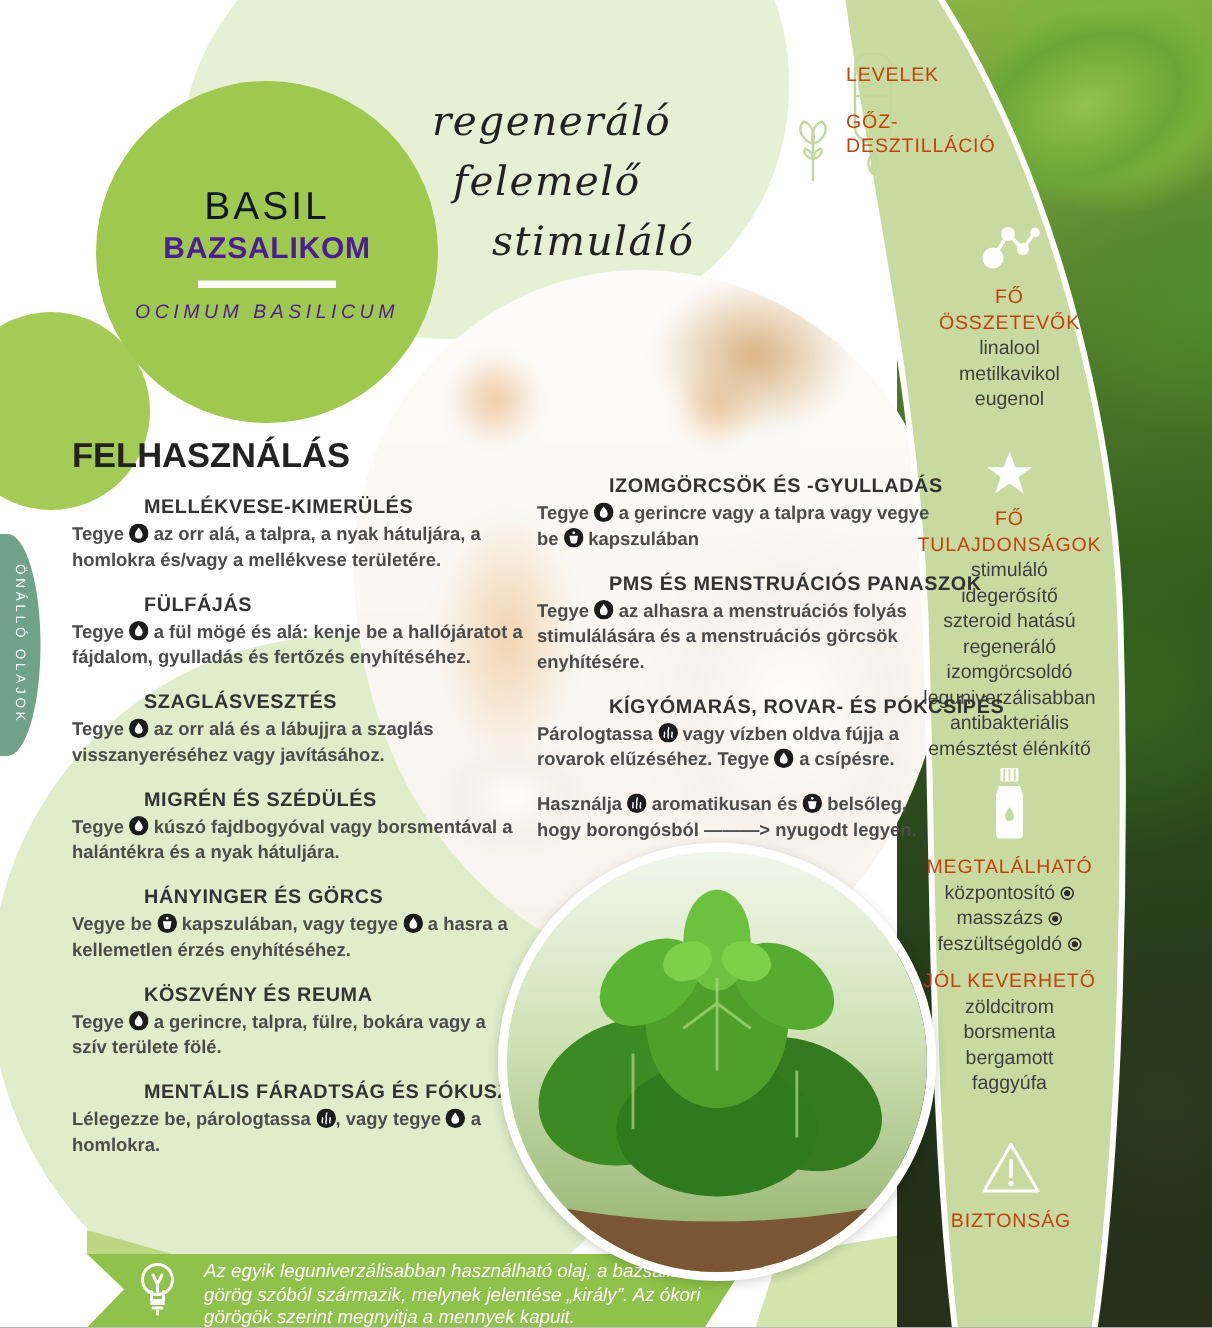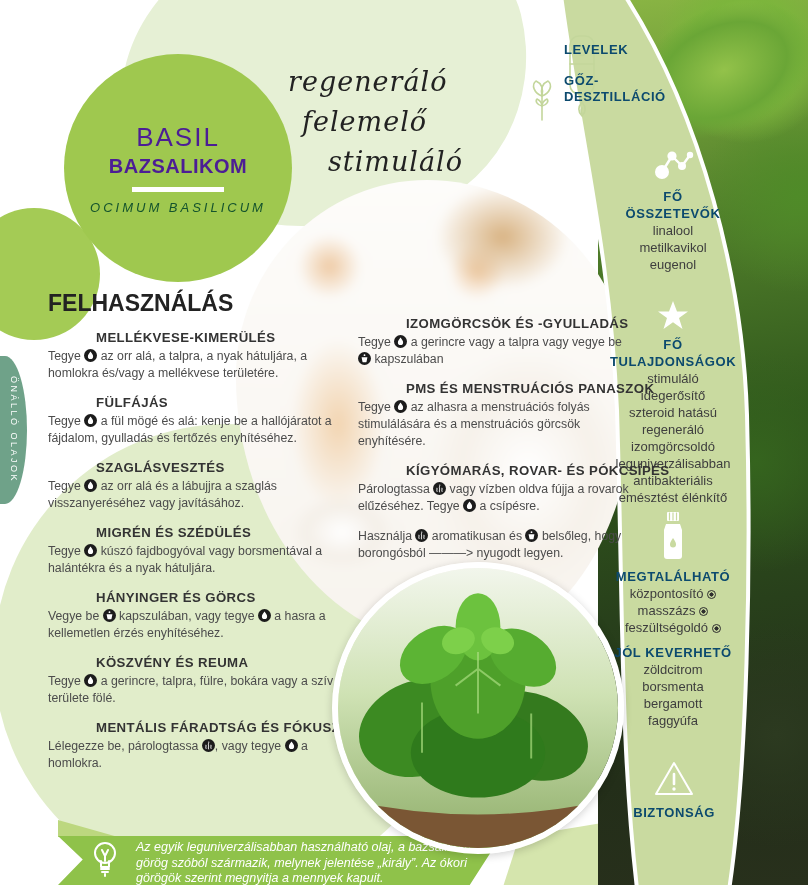--- a/index.html
+++ b/index.html
@@ -46,24 +46,24 @@
       radial-gradient(circle 42px at 25% 20%, #eec9a2 0%, rgba(0,0,0,0) 76%),
       radial-gradient(ellipse 66px 118px at 27% 52%, #f2d4b0 0%, rgba(0,0,0,0) 72%),
       radial-gradient(ellipse 64px 46px at 28% 74%, #ffffff 0%, #f4efe8 55%, rgba(0,0,0,0) 82%),
       radial-gradient(ellipse 120px 150px at 72% 62%, #ffffff 0%, #f6f1ea 55%, rgba(0,0,0,0) 82%),
       linear-gradient(180deg, #fdfcfa 0%, #f7f3ed 100%); }
 
   
   .title-circle { position:absolute; left:64px; top:54px; width:228px; height:228px;
     border-radius:50%; background:#9fc84f; z-index:4;
     display:flex; flex-direction:column; align-items:center; justify-content:center; text-align:center; }
-  .title-en   { color:#4c1d95; font-size:26px; font-weight:400; letter-spacing:2px; }
+  .title-en   { color:#0f172a; font-size:26px; font-weight:400; letter-spacing:2px; }
   .title-hu   { color:#4c1d95; font-size:20px; font-weight:700; letter-spacing:.5px; margin-top:2px; }
   .title-rule { width:92px; height:5px; background:#fff; margin:9px 0 8px; }
-  .title-latin{ color:#14532d; font-size:13px; font-style:italic; letter-spacing:3px; }
+  .title-latin{ color:#4c1d95; font-size:13px; font-style:italic; letter-spacing:3px; }
 
   
   .script-words { position:absolute; left:288px; top:62px; z-index:4; }
   .script-words span { display:block; font-family:"DejaVu Serif", serif; font-style:italic;
     font-size:27px; color:#222; letter-spacing:1px; line-height:40px; }
   .script-words span:nth-child(2){ margin-left:14px; }
   .script-words span:nth-child(3){ margin-left:40px; }
 
   
   .side-tab { position:absolute; left:0; top:356px; width:27px; height:148px; z-index:5;
@@ -72,29 +72,29 @@
   .side-tab span { writing-mode:vertical-rl; font-size:9px; letter-spacing:2.5px;
     color:#fff; text-transform:uppercase; }
 
   
   .uses-left  { position:absolute; left:48px;  top:290px; width:302px; z-index:5; }
   .uses-mid   { position:absolute; left:358px; top:316px; width:272px; z-index:5; }
   .uses-heading { font-size:23px; font-weight:700; color:#222; line-height:27px; margin-bottom:13px; }
   .use-section { margin-bottom:13px; }
   .use-section h4 { font-size:13.2px; font-weight:700; letter-spacing:.4px; color:#333;
     white-space:nowrap; margin-bottom:3px;margin-left:48px; }
-  .use-section p { font-size:12.3px; color:#4c4c4c; line-height:17px; }
+  .use-section p { font-size:12.3px; color:#4c4c4c; line-height:17px;font-weight:bold; }
 
   
   .micon { display:inline-block; width:13px; height:13px; vertical-align:-2px; }
   .micon svg { display:block; }
 
   
   .rc { z-index:4; position:absolute; text-align:center; }
-  .rc-h { font-size:13px; font-weight:700; letter-spacing:.6px; color:#0c4a6e; line-height:17px; }
+  .rc-h { font-size:13px; font-weight:400; letter-spacing:.6px; color:#c2410c; line-height:17px; }
   .rc-items div { font-size:13px; color:#3e3e3e; line-height:17px; }
   .extract-icons { position:absolute; left:524px; top:28px; z-index:4; }
   .extract-labels { position:absolute; left:564px; top:42px; z-index:4; text-align:left; }
   .extract-labels .rc-h { line-height:16px; }
   .lbl-source { margin-bottom:15px; }
   .seal { display:inline-block; width:9px; height:9px; border-radius:50%;
     border:1.5px solid #2e2e2e; margin-left:4px; vertical-align:-1px;
     background:radial-gradient(circle, #2e2e2e 38%, rgba(0,0,0,0) 46%); }
   .safety-text { font-size:12.5px; color:#3e3e3e; line-height:15.5px; margin-top:4px; }
 

